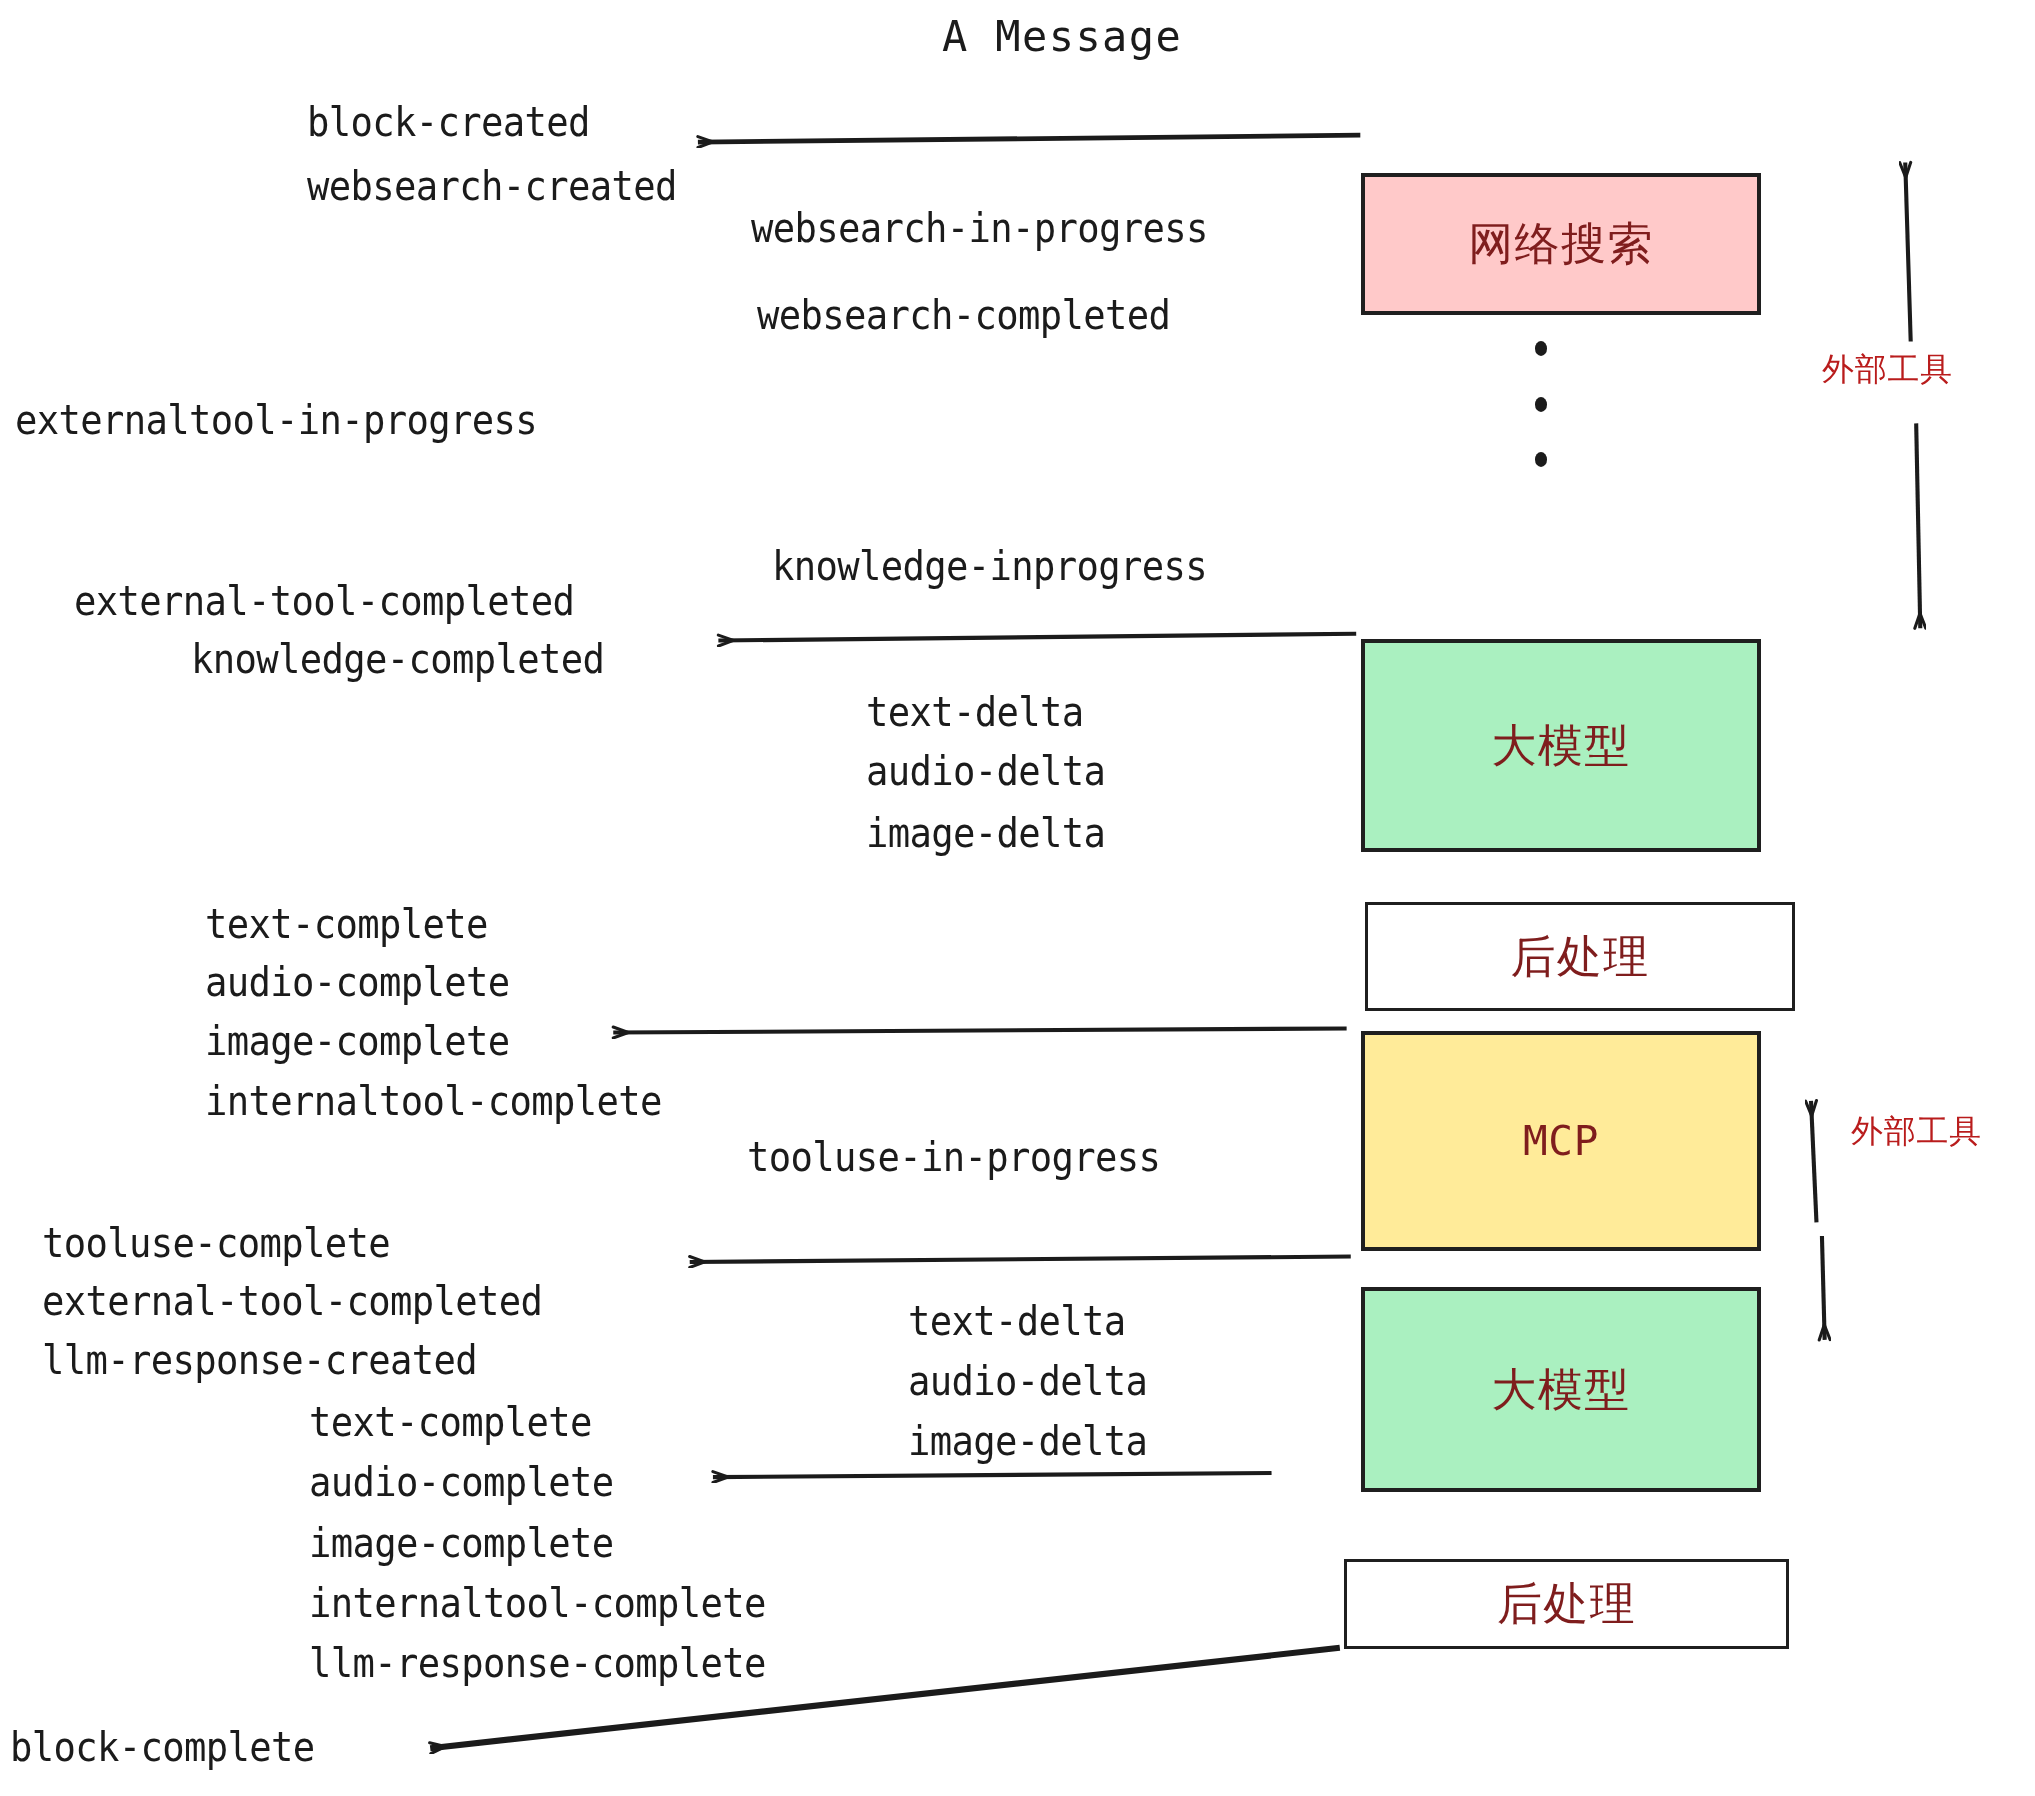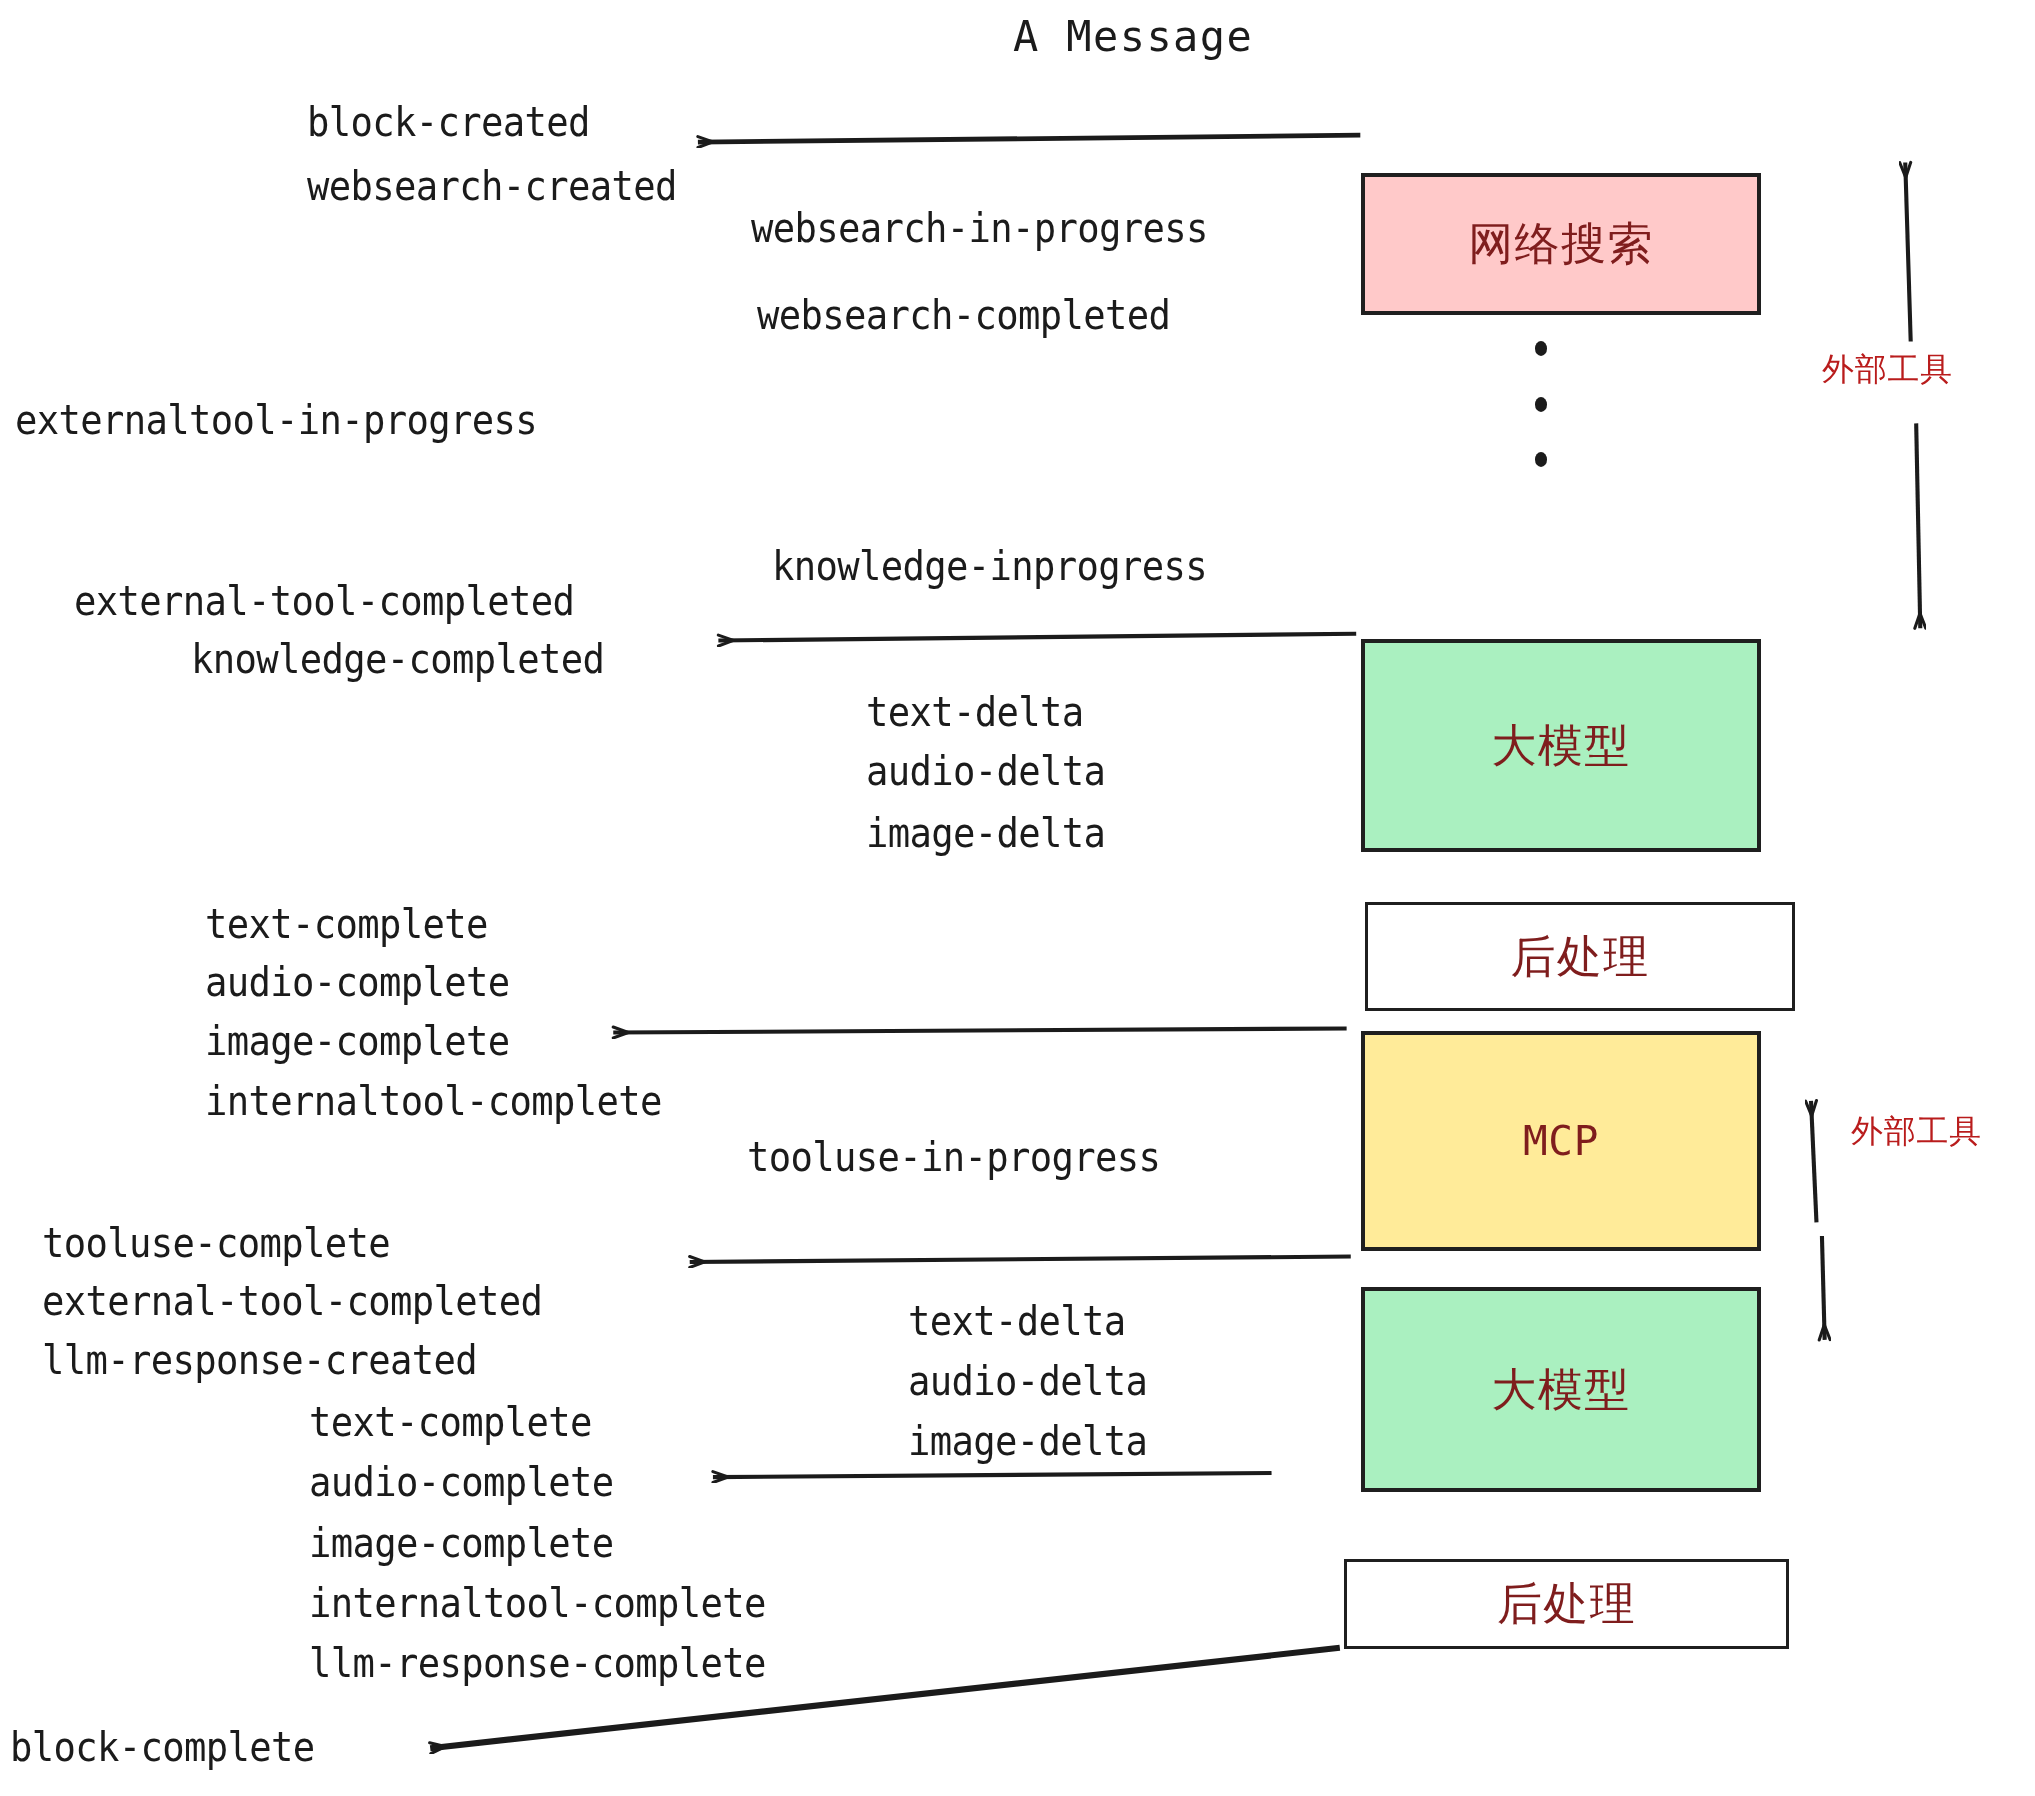--- a/index.html
+++ b/index.html
@@ -119,21 +119,21 @@
 
     <line x1="1962" y1="2413" x2="630" y2="2560" stroke="#1b1b1b" stroke-width="9" marker-end="url(#ah)"></line>
 
     <line x1="2798" y1="500" x2="2790" y2="238" stroke="#1b1b1b" stroke-width="6" marker-end="url(#ah)"></line>
     <line x1="2806" y1="620" x2="2812" y2="920" stroke="#1b1b1b" stroke-width="6" marker-end="url(#ah)"></line>
 
     <line x1="2660" y1="1790" x2="2652" y2="1612" stroke="#1b1b1b" stroke-width="6" marker-end="url(#ah)"></line>
     <line x1="2668" y1="1810" x2="2672" y2="1962" stroke="#1b1b1b" stroke-width="6" marker-end="url(#ah)"></line>
   </svg>
 
-  <div class="title" style="left:1013px; top:12.3px;">A Message</div>
+  <div class="title" style="left:942px; top:12.3px;">A Message</div>
 
   <div class="node pink" style="left:1361px; top:173px; width:400px; height:142px;">
     <span>网络搜索</span>
   </div>
 
   <div class="dots" style="left:1534px; top:341px; width:13.7px; height:126px;">
     <i></i>
     <i></i>
     <i></i>
   </div>

